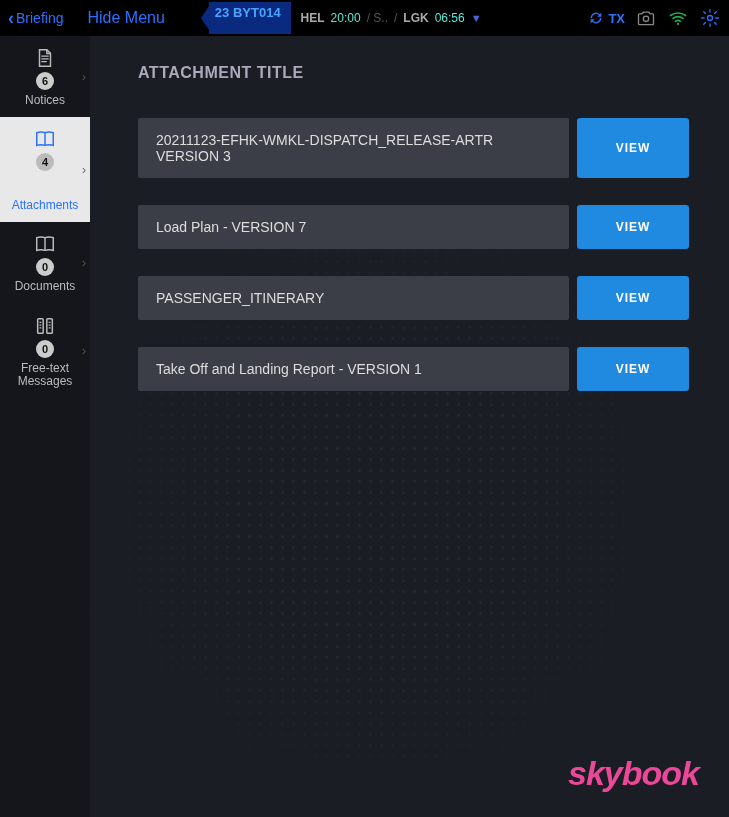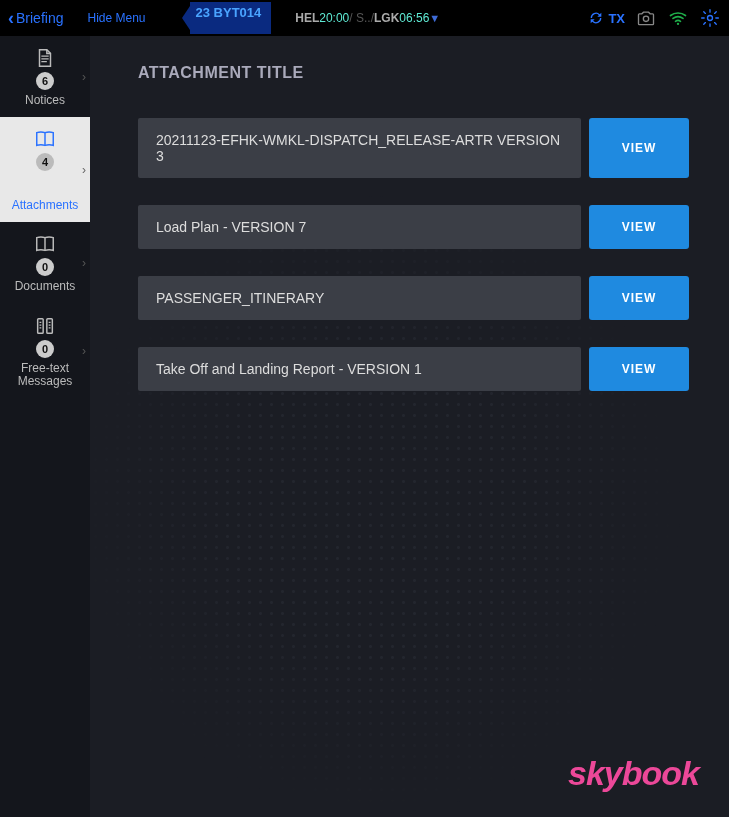--- a/index.html
+++ b/index.html
@@ -19,42 +19,42 @@
     background: #000;
     display: flex;
     align-items: center;
     padding: 0 8px;
     gap: 10px;
     font-size: 14px;
     color: #2a72ff;
   }
   .back-btn { display: flex; align-items: center; gap: 2px; cursor: pointer; font-size: 14px; }
   .back-btn .chev { font-size: 18px; line-height: 1; font-weight: bold; }
-  .hide-menu { margin-left: 14px; cursor: pointer; font-size: 12px; }
+  .hide-menu { margin-left: 14px; cursor: pointer; font-size: 16px; }
 
   .flight-pill {
     margin-left: 26px;
     display: flex; align-items: center;
   }
   .flight-pill .tip {
     width: 0; height: 0;
     border-top: 12px solid transparent;
     border-bottom: 12px solid transparent;
     border-right: 8px solid #0a2a80;
   }
   .flight-pill .body {
     background: #0a2a80;
     color: #4aa4ff;
     font-weight: bold;
     padding: 3px 10px 14px 6px;
     font-size: 13px;
     cursor: pointer;
   }
 
-  .legs { display: flex; align-items: center; margin-left: 14px; font-size: 12px; }
+  .legs { display: flex; align-items: center; gap: 6px; font-size: 12px; }
   .legs .code { color: #aaa; font-weight: bold; }
   .legs .time { color: #5eead4; }
   .legs .sep  { color: #555; }
   .legs .caret { color: #3e6bd6; cursor: pointer; font-size: 11px; }
 
   .spacer { flex: 1; }
 
   .tx { display: flex; align-items: center; gap: 4px; color: #2a72ff; cursor: pointer; font-size: 13px; font-weight: bold;}
   .icon-btn { width: 22px; height: 22px; display: flex; align-items: center; justify-content: center; cursor: pointer; }
   .icon-btn svg { width: 20px; height: 20px; }
@@ -117,21 +117,21 @@
   .att-title {
     flex: 1;
     background: #3b3e46;
     color: #ddd;
     font-size: 14px;
     padding: 14px 18px;
     display: flex; align-items: center;
     border-radius: 2px;
   }
   .att-btn {
-    width: 100px;
+    width: 112px;
     background: #1f8ae0;
     color: #fff;
     font-size: 12px; font-weight: bold; letter-spacing: 1px;
     display: flex; align-items: center; justify-content: center;
     border-radius: 3px;
     cursor: pointer;
   }
 
   .brand {
     position: absolute; right: 30px; bottom: 24px;

